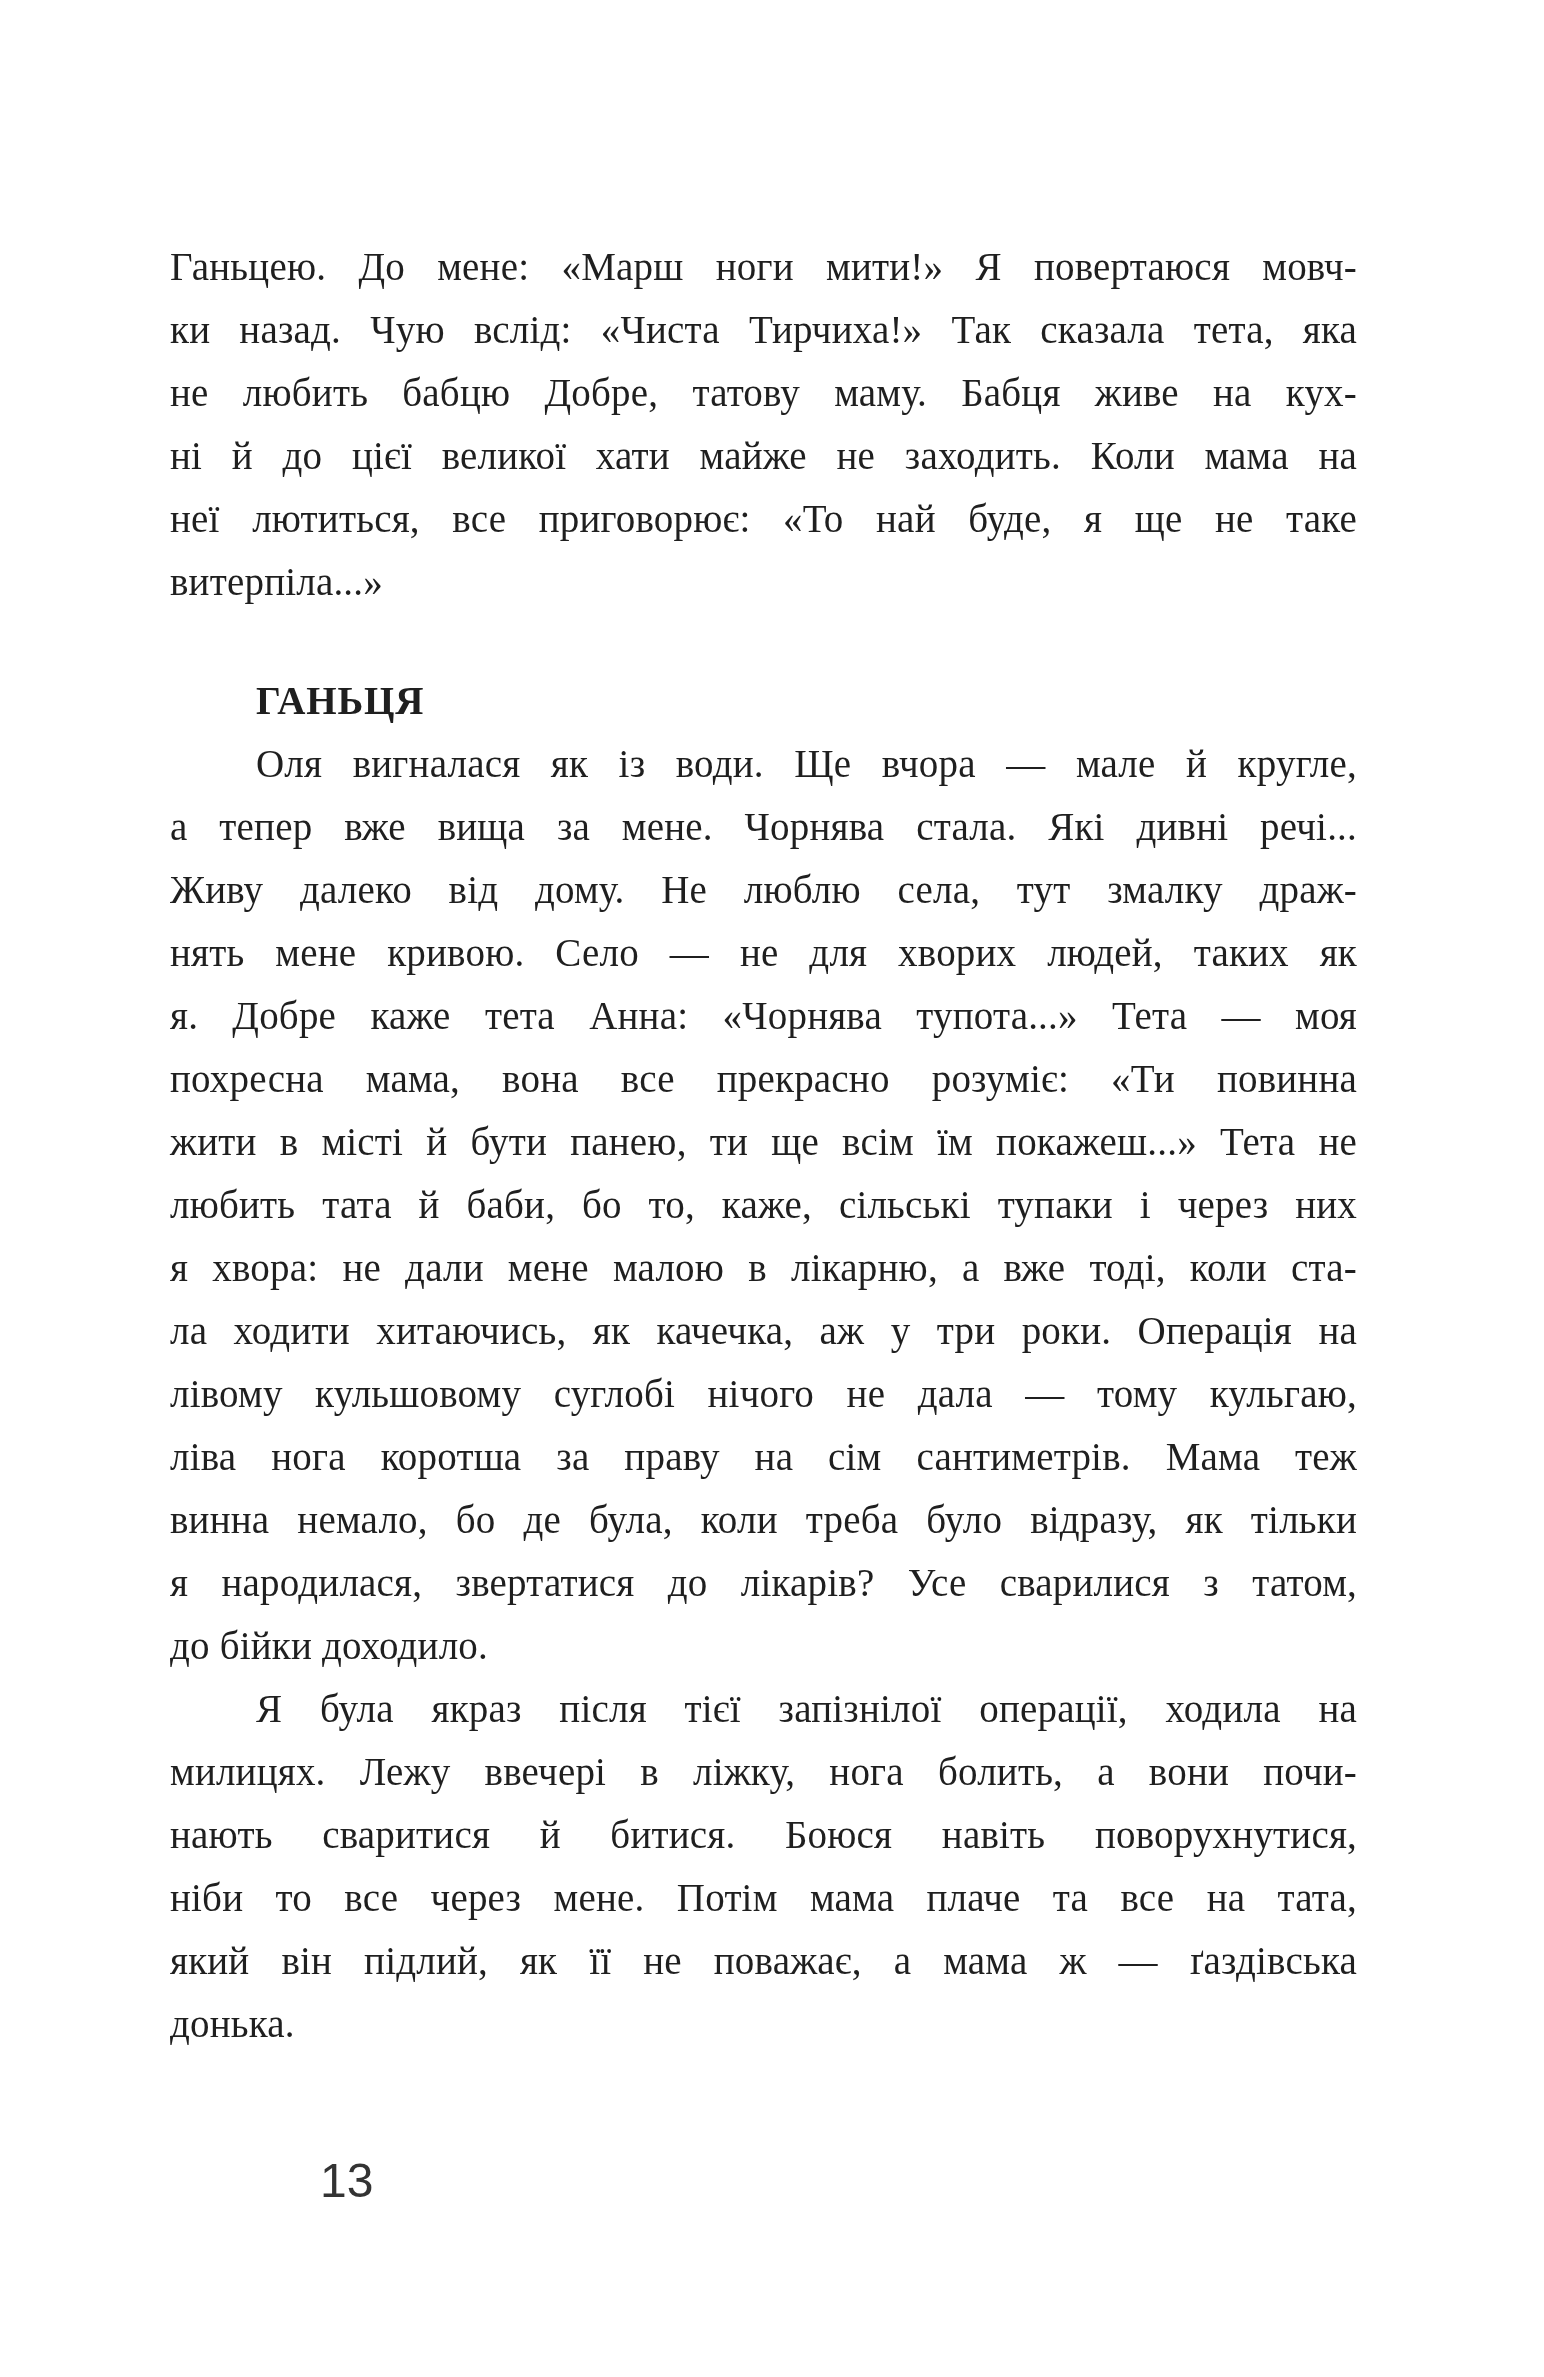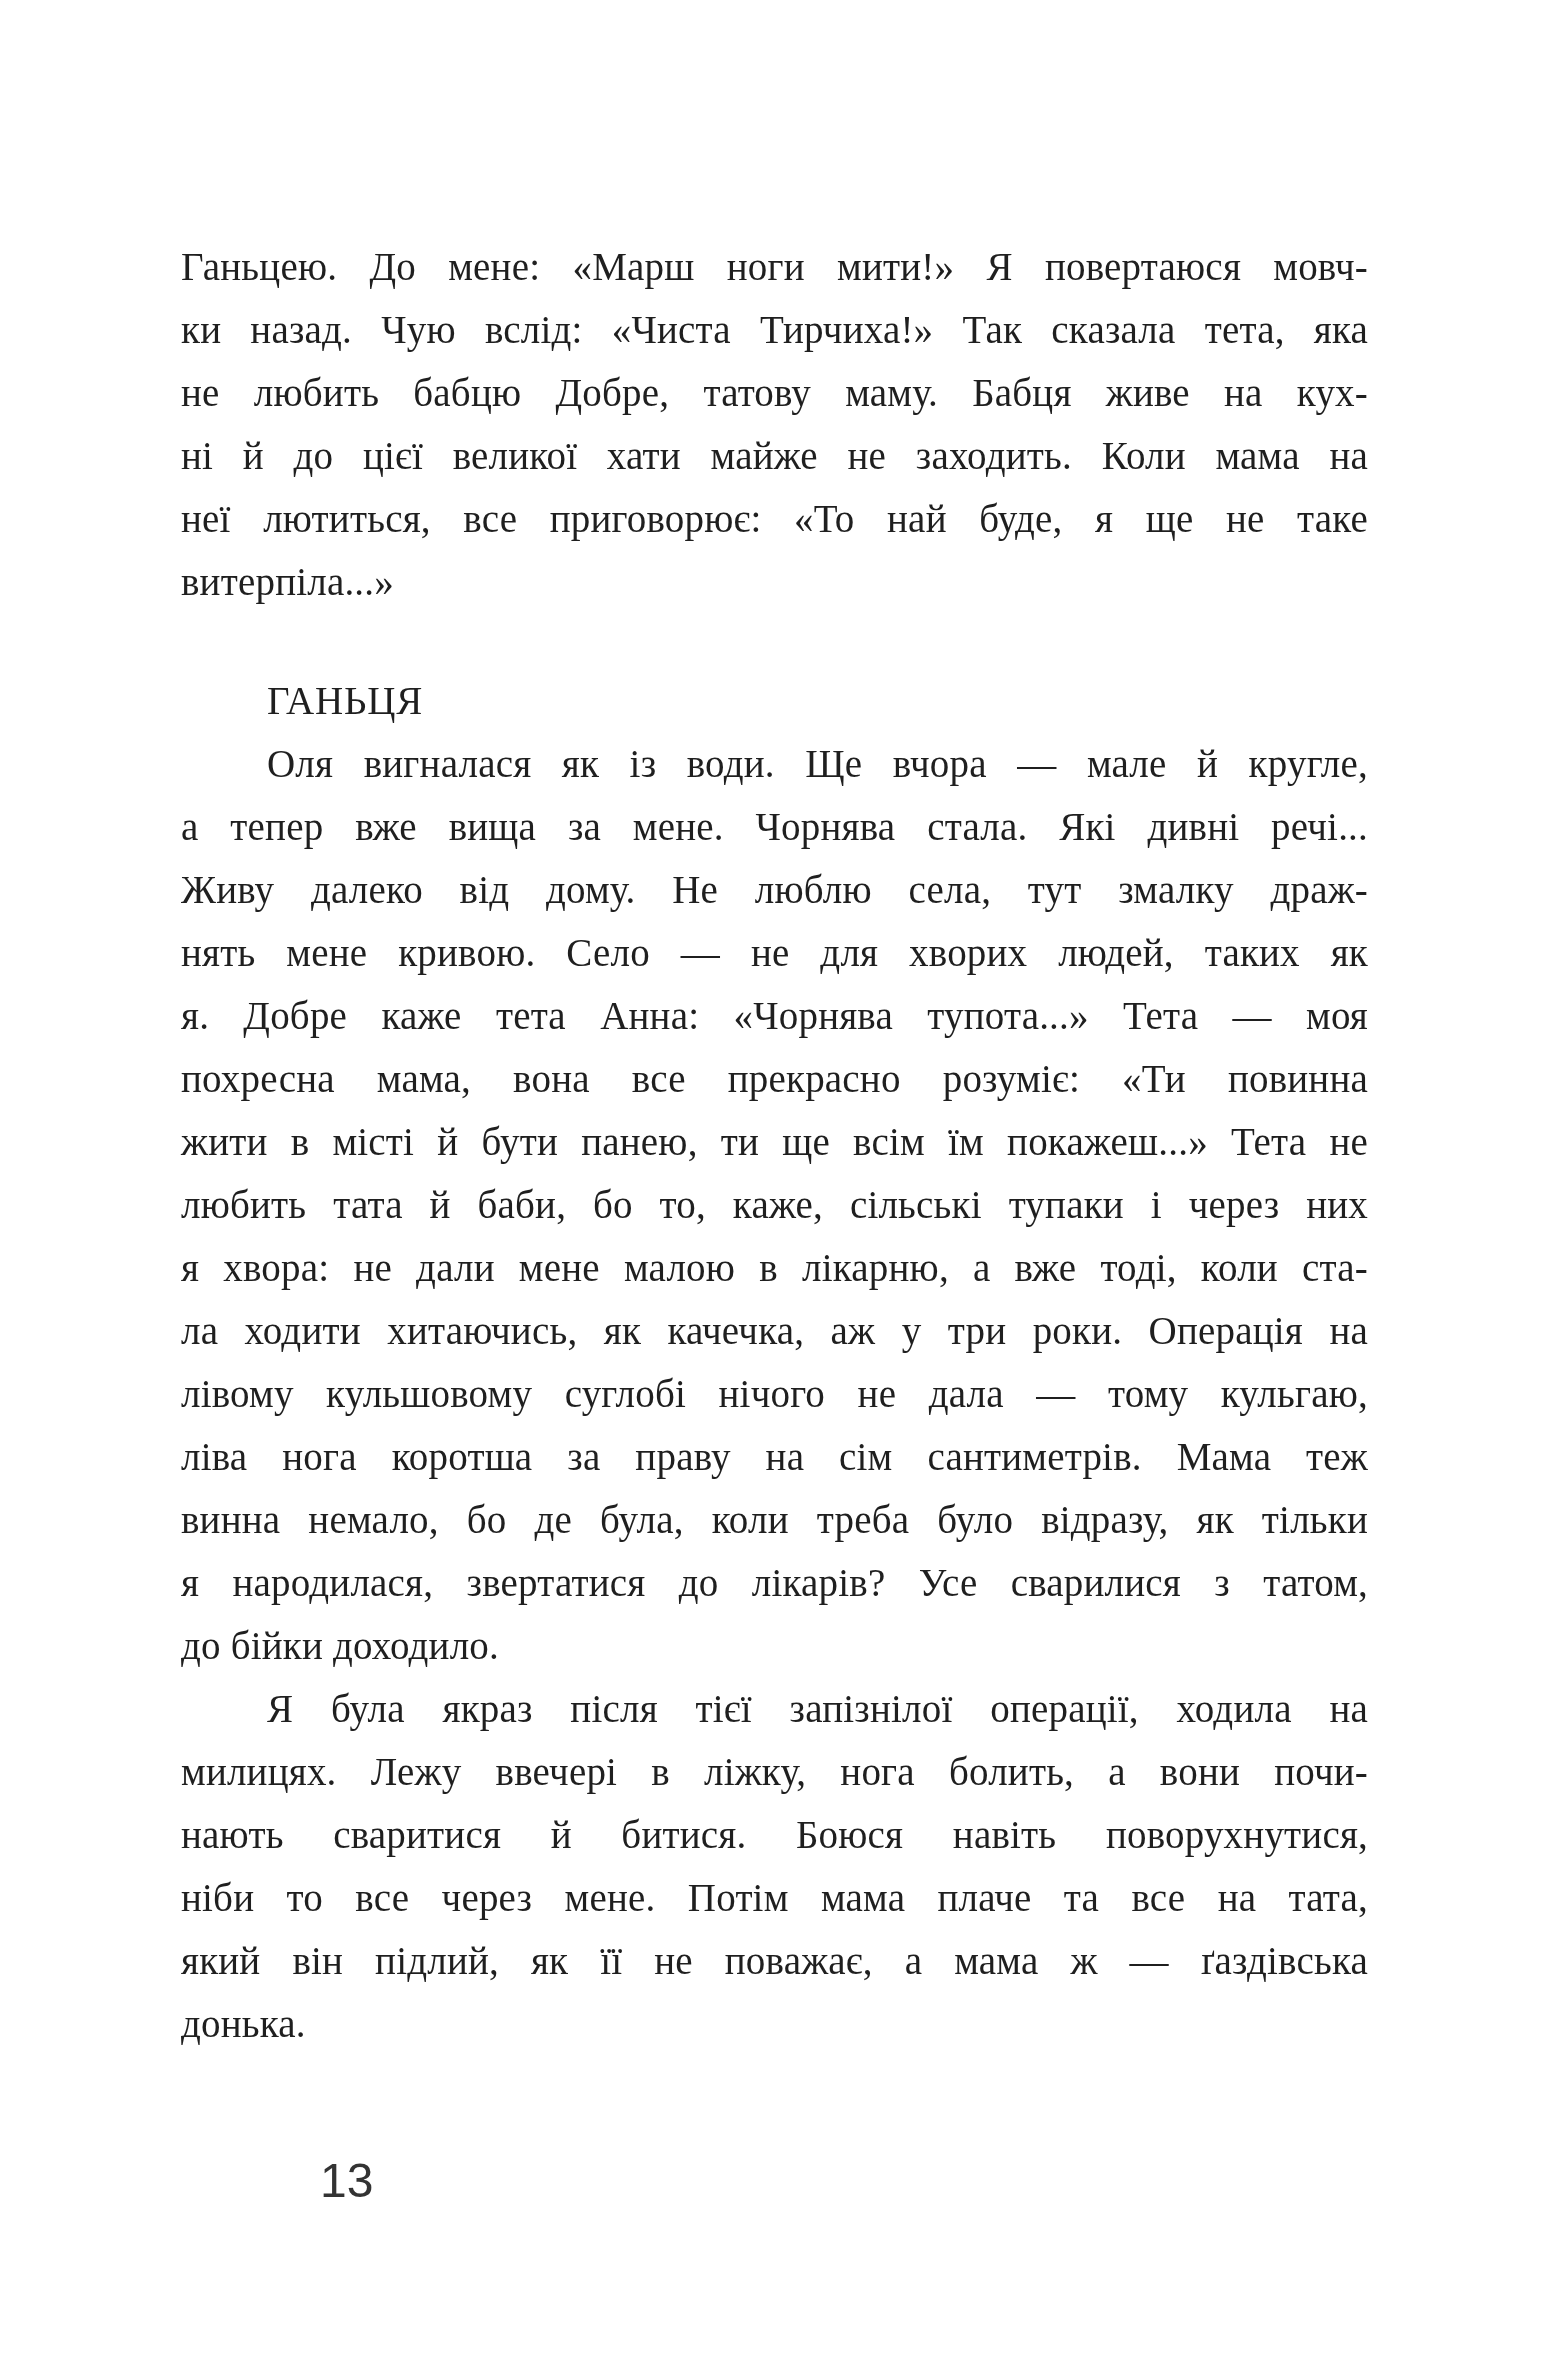--- a/index.html
+++ b/index.html
@@ -12,21 +12,21 @@
     width: 1545px;
     height: 2377px;
     margin: 0 auto;
     background: #ffffff;
     font-family: "Liberation Serif", "DejaVu Serif", serif;
     color: #1f1f1f;
     overflow: hidden;
   }
   .text-block {
     position: absolute;
-    left: 181px;
+    left: 170px;
     top: 235px;
     width: 1187px;
   }
   .para {
     margin: 0;
     padding: 0;
   }
   .line {
     font-size: 39px;
     line-height: 63px;
@@ -43,20 +43,21 @@
     text-align-last: left;
   }
   .heading {
     margin-top: 56px;
     font-size: 39px;
     line-height: 63px;
     text-indent: 86px;
     text-align: left;
     text-align-last: left;
     letter-spacing: 0.8px;
+    font-weight: bold;
   }
   .page-number {
     position: absolute;
     left: 320px;
     top: 2153px;
     font-family: "Liberation Sans", "DejaVu Sans", sans-serif;
     font-size: 48px;
     font-weight: 400;
     color: #333333;
   }

